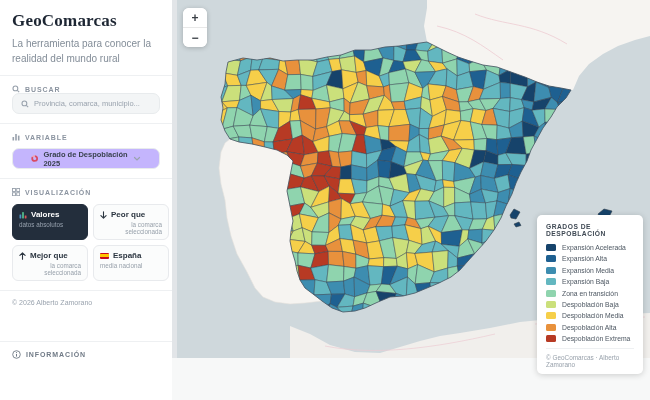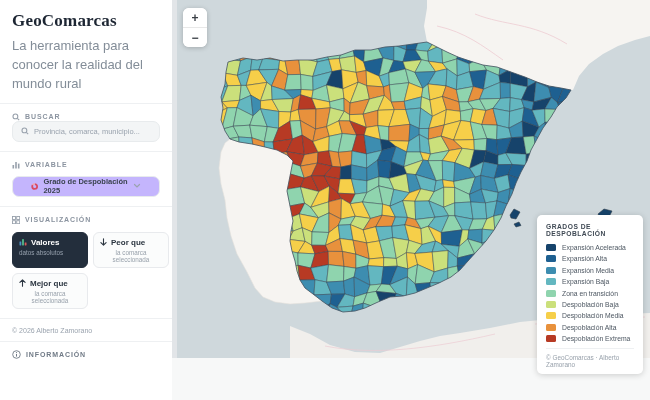--- a/index.html
+++ b/index.html
@@ -5,36 +5,36 @@
   * { margin:0; padding:0; box-sizing:border-box; }
   html,body { width:650px; height:400px; overflow:hidden; background:#f7f8f8; }
   body { font-family:"Liberation Sans", sans-serif; position:relative; }
   .page { position:relative; width:650px; height:400px; background:#f7f8f8; }
 
   
   .sidebar { position:absolute; left:0; top:0; width:172px; height:400px; background:#ffffff; z-index:6; }
   .scroll-strip { position:absolute; left:172px; top:0; width:5px; height:358px; background:#e2e5e8; z-index:5; }
 
   .app-title { font-family:"Liberation Serif", serif; font-size:17px; font-weight:bold; color:#1d2633; margin:11px 12px 0 12px; letter-spacing:.2px; }
-  .tagline { font-size:13px; line-height:1.45; color:#838d98; margin:6px 14px 0 12px; }
+  .tagline { font-size:10px; line-height:1.45; color:#838d98; margin:6px 14px 0 12px; }
   .sb-div { border:none; border-top:1px solid #eef0f2; margin:9px 0 0 0; }
 
   .sec-label { display:flex; align-items:center; gap:5px; margin:9px 12px 0 12px; font-size:7px; font-weight:bold; letter-spacing:.9px; color:#8b94a0; }
   .sec-label svg { flex:0 0 auto; }
 
   .search-box { display:flex; align-items:center; gap:5px; margin:0 12px 0 12px; height:21px; background:#f3f5f6; border:1px solid #e8ebed; border-radius:7px; padding:0 8px; }
   .search-box input { flex:1; border:none; outline:none; background:transparent; font-size:7.5px; color:#39424e; font-family:"Liberation Sans", sans-serif; }
   .search-box input::placeholder { color:#9aa3ae; }
 
   .dropdown { display:flex; align-items:center; gap:5px; margin:7px 12px 0 12px; height:21px; background:#c4b5fd; border:1px solid #e8ebed; border-radius:7px; padding:0 18px; cursor:pointer; }
   .dropdown .dd-text { font-size:7.5px; font-weight:bold; color:#39424e; }
   .dropdown .chev { margin-left:auto; display:flex; }
 
   .modes { display:grid; grid-template-columns:76px 76px; gap:5px; margin:8px 12px 0 12px; }
-  .mode { display:flex; flex-direction:column; align-items:flex-start; gap:2px; background:#fbfcfc; border:1px solid #e8eaed; border-radius:6px; padding:5px 6px 4px 6px; cursor:pointer; text-align:center; font-family:"Liberation Sans", sans-serif; }
+  .mode { display:flex; flex-direction:column; align-items:flex-start; gap:2px; background:#fbfcfc; border:1px solid #e8eaed; border-radius:6px; padding:5px 6px 4px 6px; cursor:pointer; text-align:right; font-family:"Liberation Sans", sans-serif; }
   .mode .mrow { display:flex; align-items:center; gap:4px; }
   .mode .mtitle { font-size:8px; font-weight:bold; color:#2b3540; }
   .mode .msub { font-size:6.3px; color:#98a1ab; }
   .mode.selected { background:#232e3c; border-color:#232e3c; }
   .mode.selected .mtitle { color:#ffffff; }
   .mode.selected .msub { color:#96a0ad; }
   .flag-es { width:9px; height:6px; border-radius:1px; background:linear-gradient(180deg,#c60b1e 25%,#ffc400 25%,#ffc400 75%,#c60b1e 75%); }
 
   .copyright { font-size:7px; color:#9aa3ae; margin:8px 12px 0 12px; }
 
@@ -135,20 +135,27 @@
         <span class="msub">la comarca seleccionada</span>
       </button>
       <button class="mode">
         <span class="mrow">
           <svg width="7" height="8" viewBox="0 0 7 8">
               <path d="M3.5,7.3 L3.5,1 M0.9,3.4 L3.5,0.8 L6.1,3.4" fill="none" stroke="#2b3540" stroke-width="1.1" stroke-linecap="round" stroke-linejoin="round"></path>
             </svg>
           <b class="mtitle">Mejor que</b>
         </span>
         <span class="msub">la comarca seleccionada</span>
+      </button>
+      <button class="mode">
+        <span class="mrow">
+          <span class="flag-es"></span>
+          <b class="mtitle">España</b>
+        </span>
+        <span class="msub">media nacional</span>
       </button>
     </div>
 
     <hr class="sb-div">
     <div class="copyright">© 2026 Alberto Zamorano</div>
 
     <div class="info-sec">
       <svg width="9" height="9" viewBox="0 0 9 9">
           <circle cx="4.5" cy="4.5" r="3.8" fill="none" stroke="#707a86" stroke-width="0.9"></circle>
           <line x1="4.5" y1="4" x2="4.5" y2="6.6" stroke="#707a86" stroke-width="1"></line>

